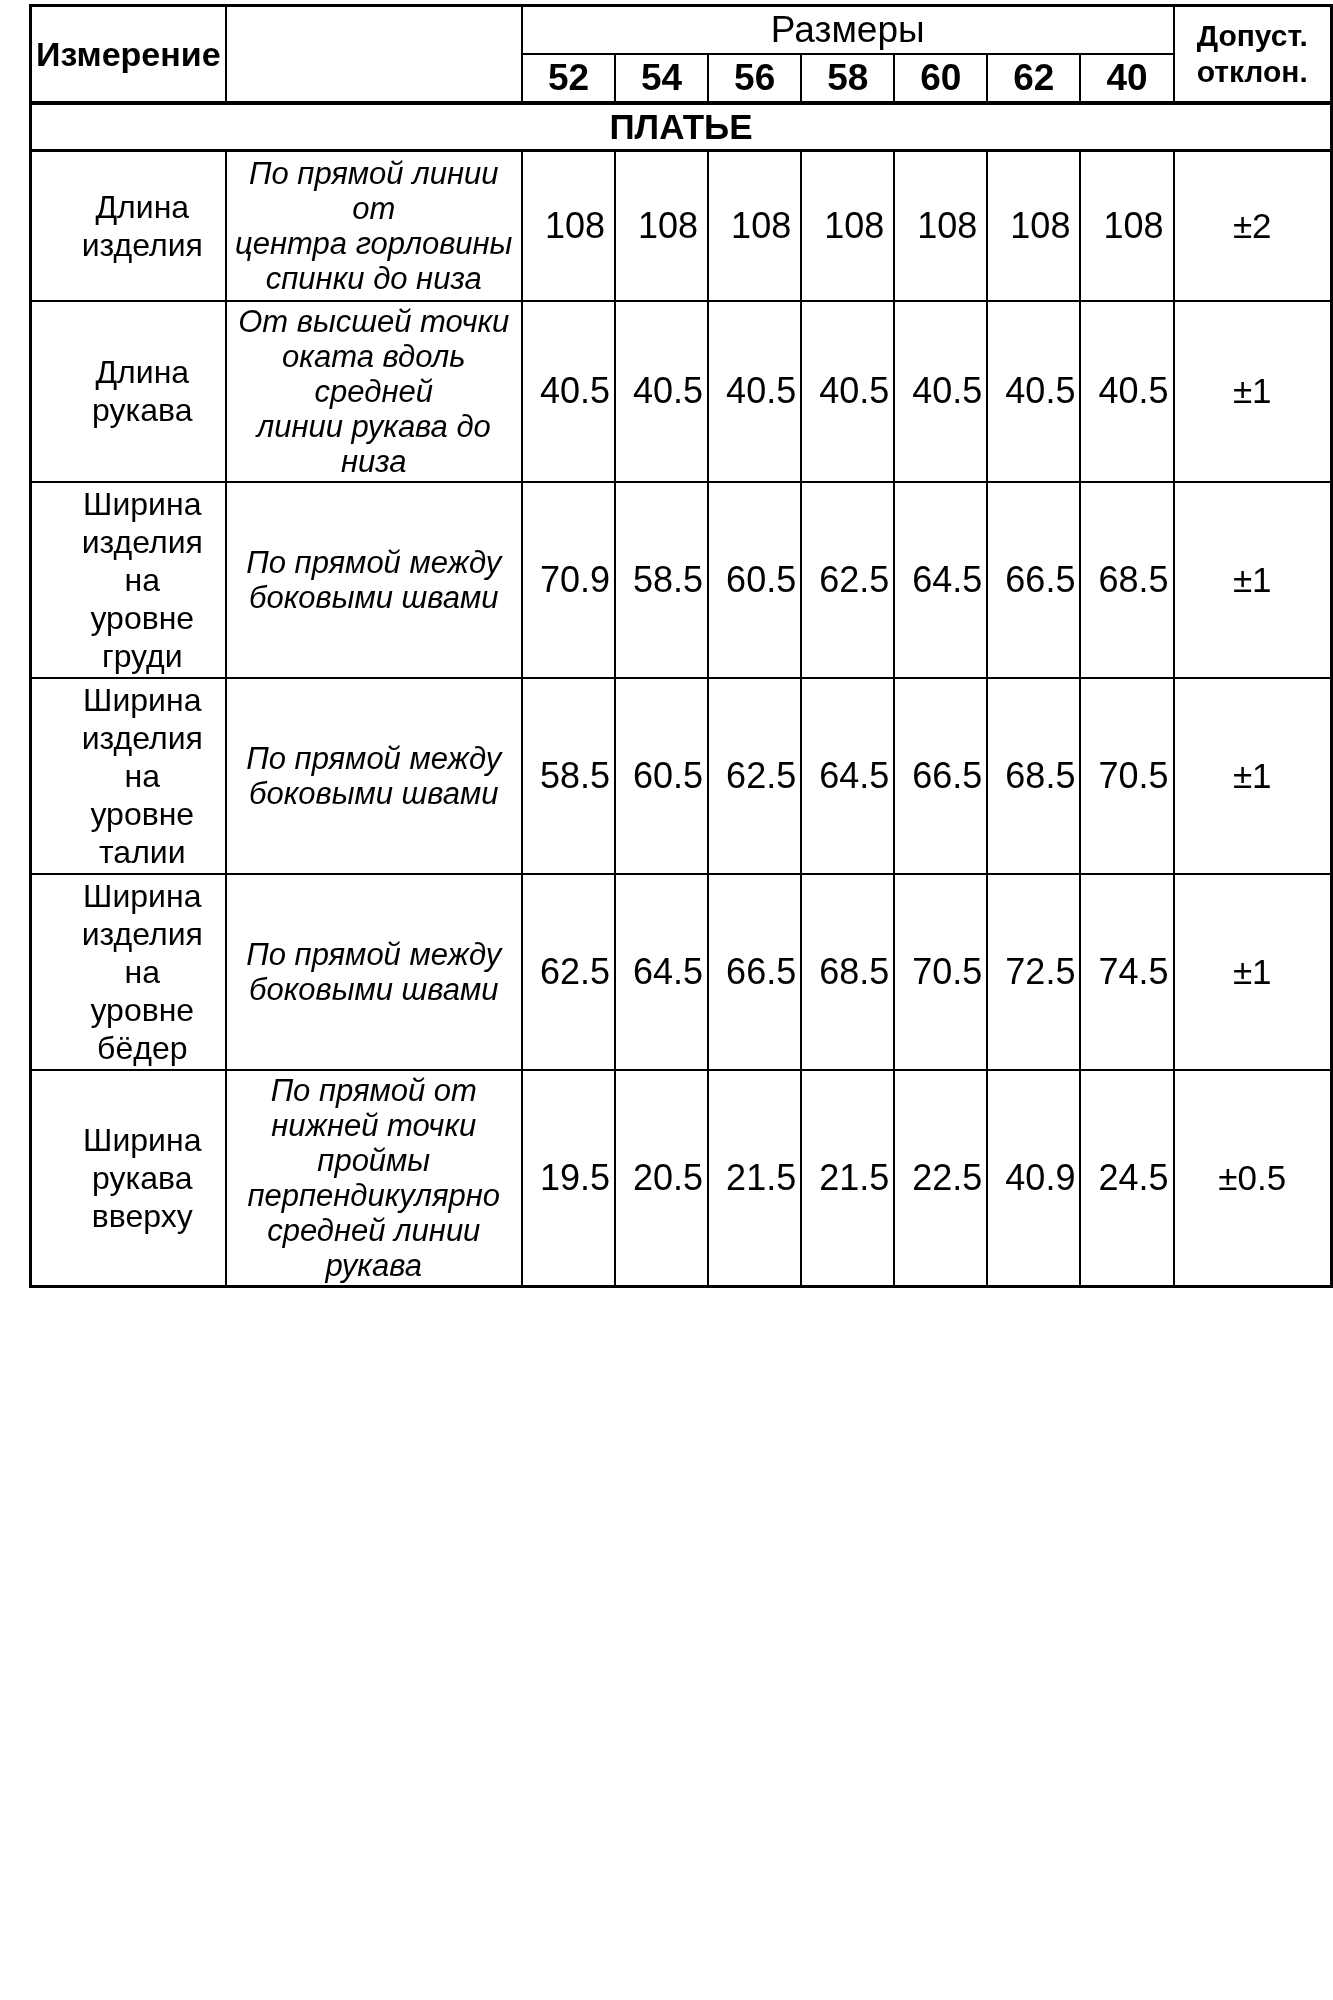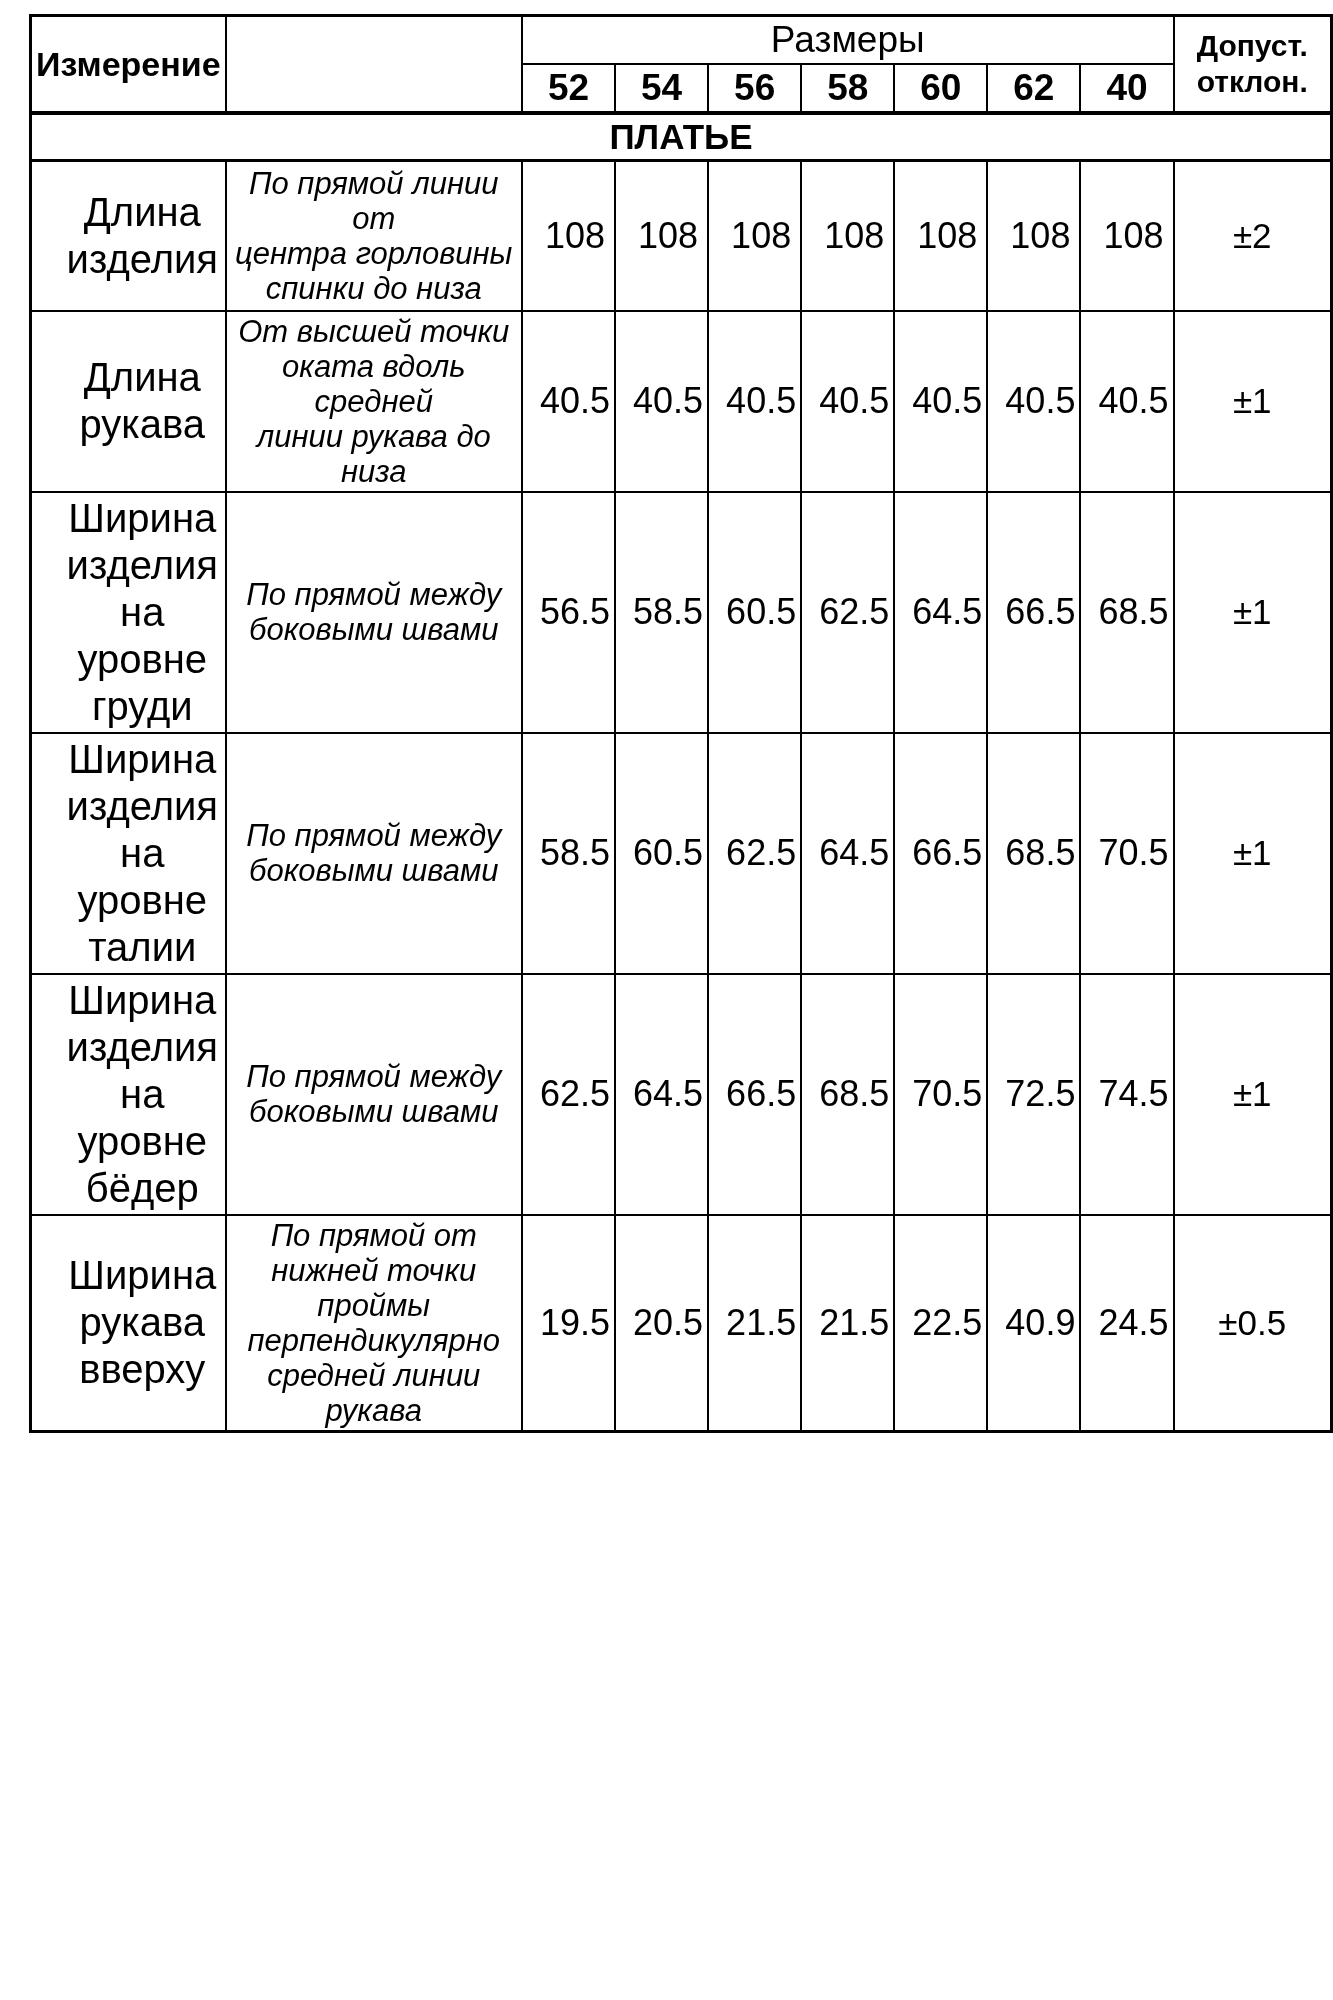--- a/index.html
+++ b/index.html
@@ -16,21 +16,21 @@
   .sheet {
     position: relative;
     width: 1333px;
     height: 2000px;
     background: #ffffff;
     overflow: hidden;
   }
   table.size-chart {
     position: absolute;
     left: 29px;
-    top: 14px;
+    top: 4px;
     border-collapse: collapse;
     table-layout: fixed;
     border: 3px solid #000;
     background: #fff;
   }
   .size-chart td {
     border: 2px solid #000;
     padding: 2px 4px;
     text-align: center;
     vertical-align: middle;
@@ -66,22 +66,22 @@
     white-space: pre-line;
   }
   tr.group-row { height: 34px; margin-top: 18px; }
   tr.group-row td {
     font-weight: bold;
     font-size: 35px;
     border-top: 4px solid #000;
     border-bottom: 3px solid #000;
   }
   td.m-label {
-    font-size: 40px;
-    line-height: 47px;
+    font-size: 32px;
+    line-height: 38px;
     white-space: pre-line;
     padding-left: 32px;
   }
   td.m-desc {
     font-size: 31px;
     line-height: 35px;
     font-style: italic;
     white-space: pre-line;
   }
   td.m-val {
@@ -159,21 +159,21 @@
           <td class="m-val">40.5</td>
           <td class="m-val">40.5</td>
           <td class="m-tol">±1</td>
         </tr>
         <tr class="m-row" style="height: 130px;">
           <td class="m-label">Ширина
 изделия на
 уровне груди</td>
           <td class="m-desc">По прямой между
 боковыми швами</td>
-          <td class="m-val">56.5</td>
+          <td class="m-val">70.9</td>
           <td class="m-val">58.5</td>
           <td class="m-val">60.5</td>
           <td class="m-val">62.5</td>
           <td class="m-val">64.5</td>
           <td class="m-val">66.5</td>
           <td class="m-val">68.5</td>
           <td class="m-tol">±1</td>
         </tr>
         <tr class="m-row" style="height: 144px;">
           <td class="m-label">Ширина

